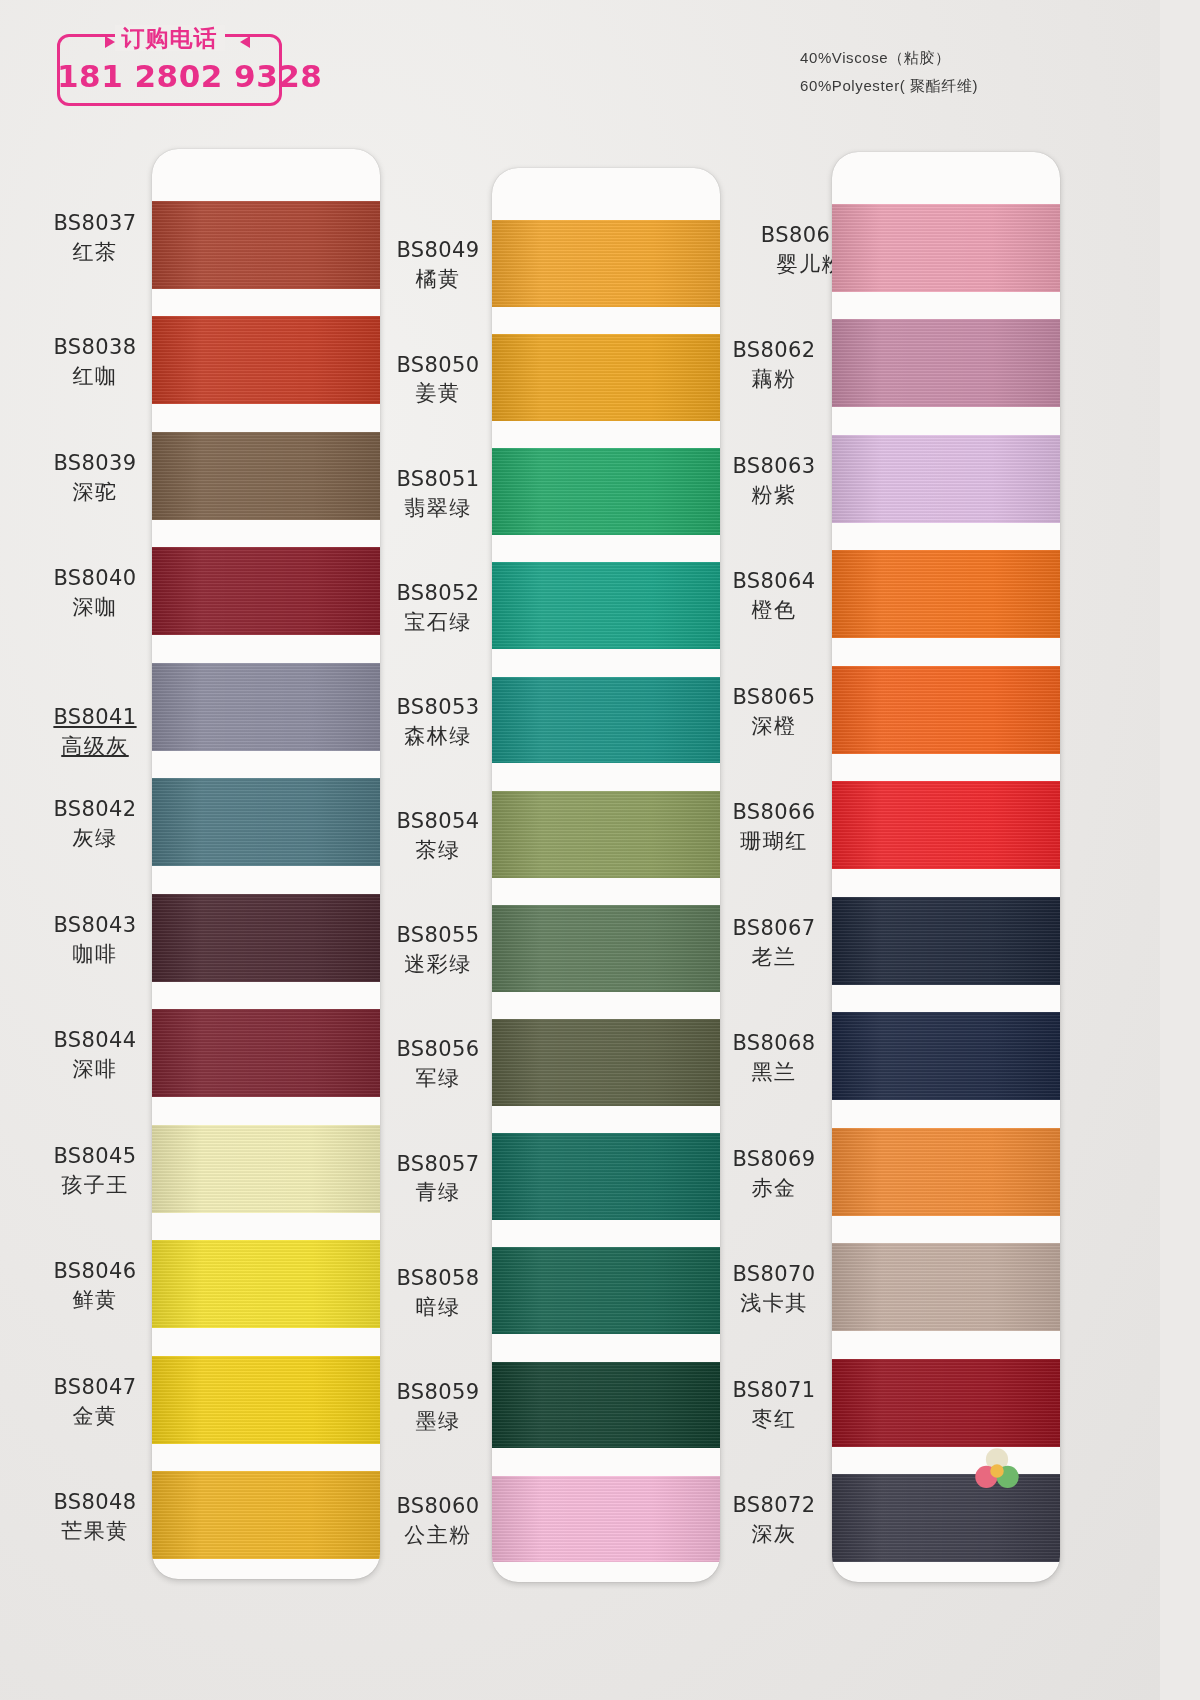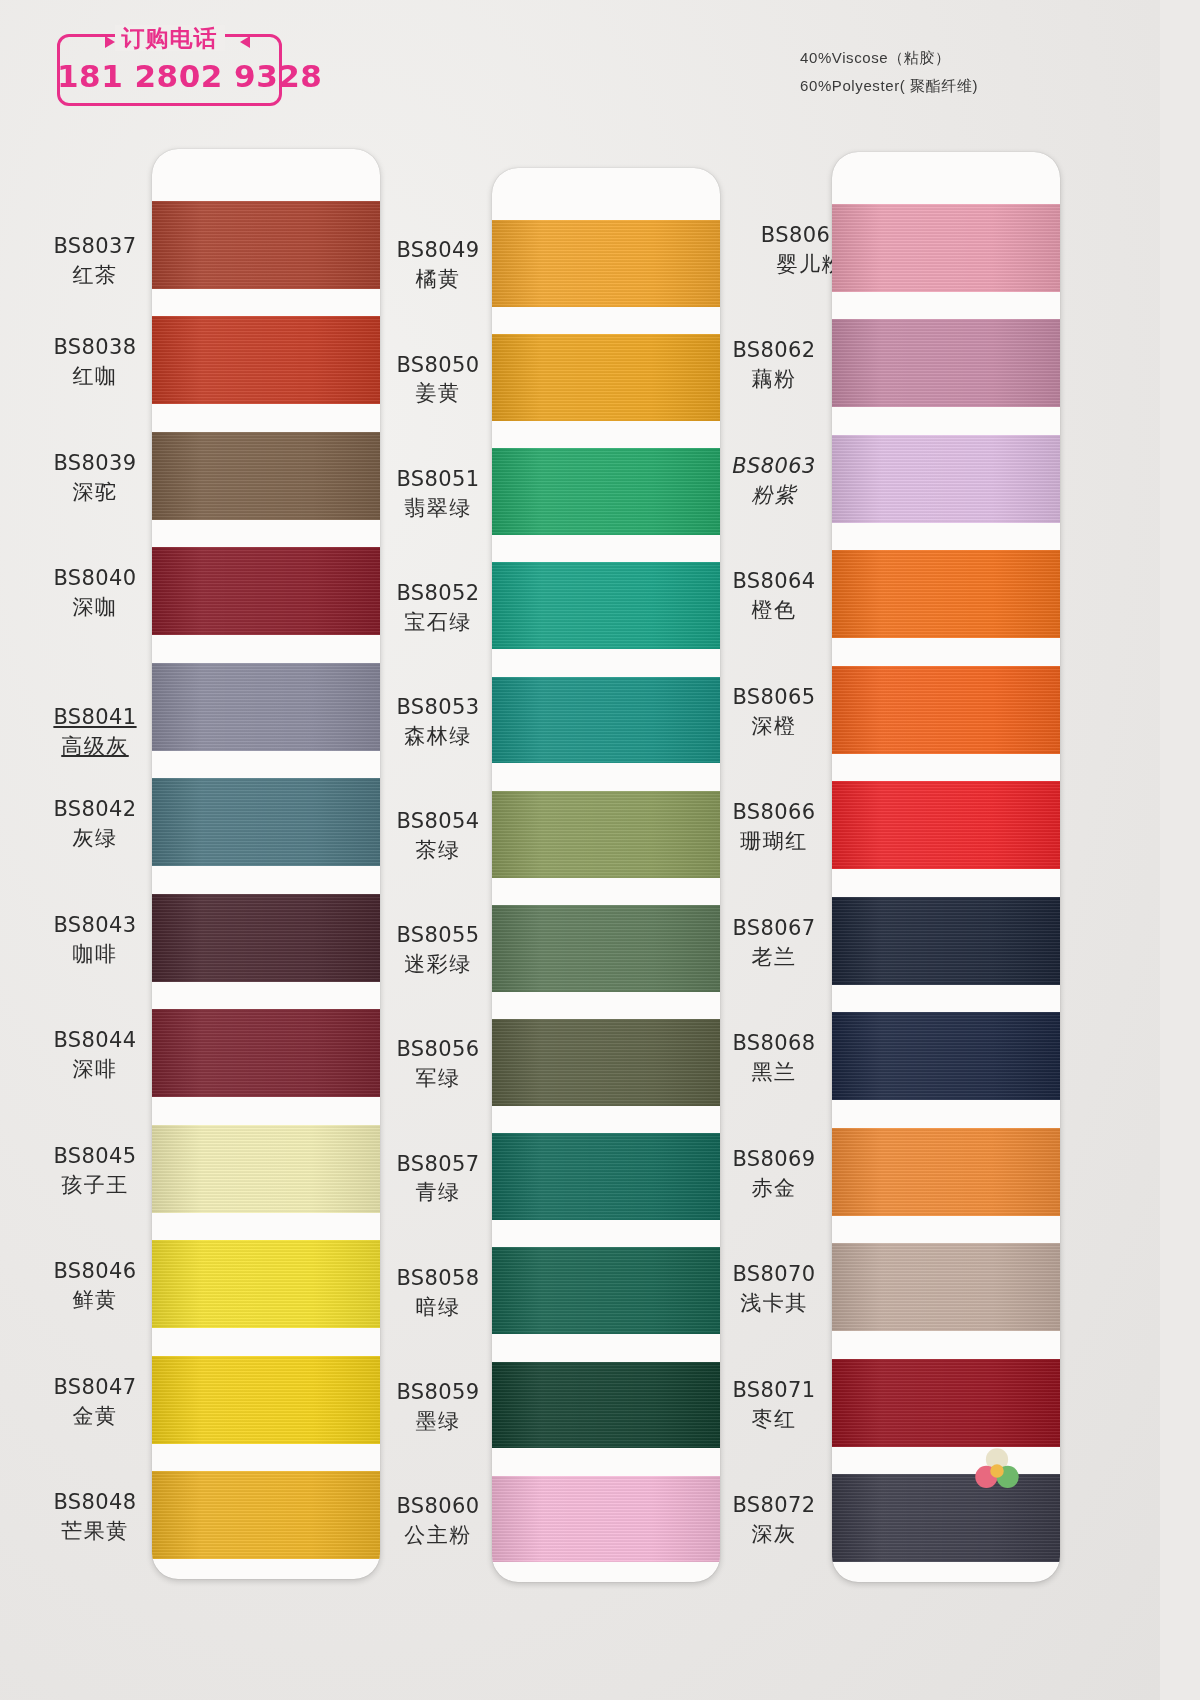--- a/index.html
+++ b/index.html
@@ -172,21 +172,21 @@
     <div class="phone-number">181 2802 9328</div>
 
 
     <div class="composition">
       <div>40%Viscose（粘胶）</div>
       <div>60%Polyester( 聚酯纤维)</div>
     </div>
   </div>
 
   <div id="strips-host">
-      <div class="label" style="left: 25px; top: 233px;">
+      <div class="label" style="left: 25px; top: 210px;">
         <span class="code">BS8037</span>
         <span class="name">红茶</span>
       </div>
       <div class="label" style="left: 25px; top: 334.367px;">
         <span class="code">BS8038</span>
         <span class="name">红咖</span>
       </div>
       <div class="label" style="left: 25px; top: 449.85px;">
         <span class="code">BS8039</span>
         <span class="name">深驼</span>
@@ -308,21 +308,21 @@
         </div>
       </div>
       <div class="label" style="left: 704px; top: 221.884px; text-align: right;">
         <span class="code">BS8061</span>
         <span class="name">婴儿粉</span>
       </div>
       <div class="label" style="left: 704px; top: 337.367px;">
         <span class="code">BS8062</span>
         <span class="name">藕粉</span>
       </div>
-      <div class="label" style="left: 704px; top: 452.85px; font-style: italic;">
+      <div class="label" style="left: 704px; top: 452.85px;">
         <span class="code">BS8063</span>
         <span class="name">粉紫</span>
       </div>
       <div class="label" style="left: 704px; top: 568.334px;">
         <span class="code">BS8064</span>
         <span class="name">橙色</span>
       </div>
       <div class="label" style="left: 704px; top: 683.817px;">
         <span class="code">BS8065</span>
         <span class="name">深橙</span>

